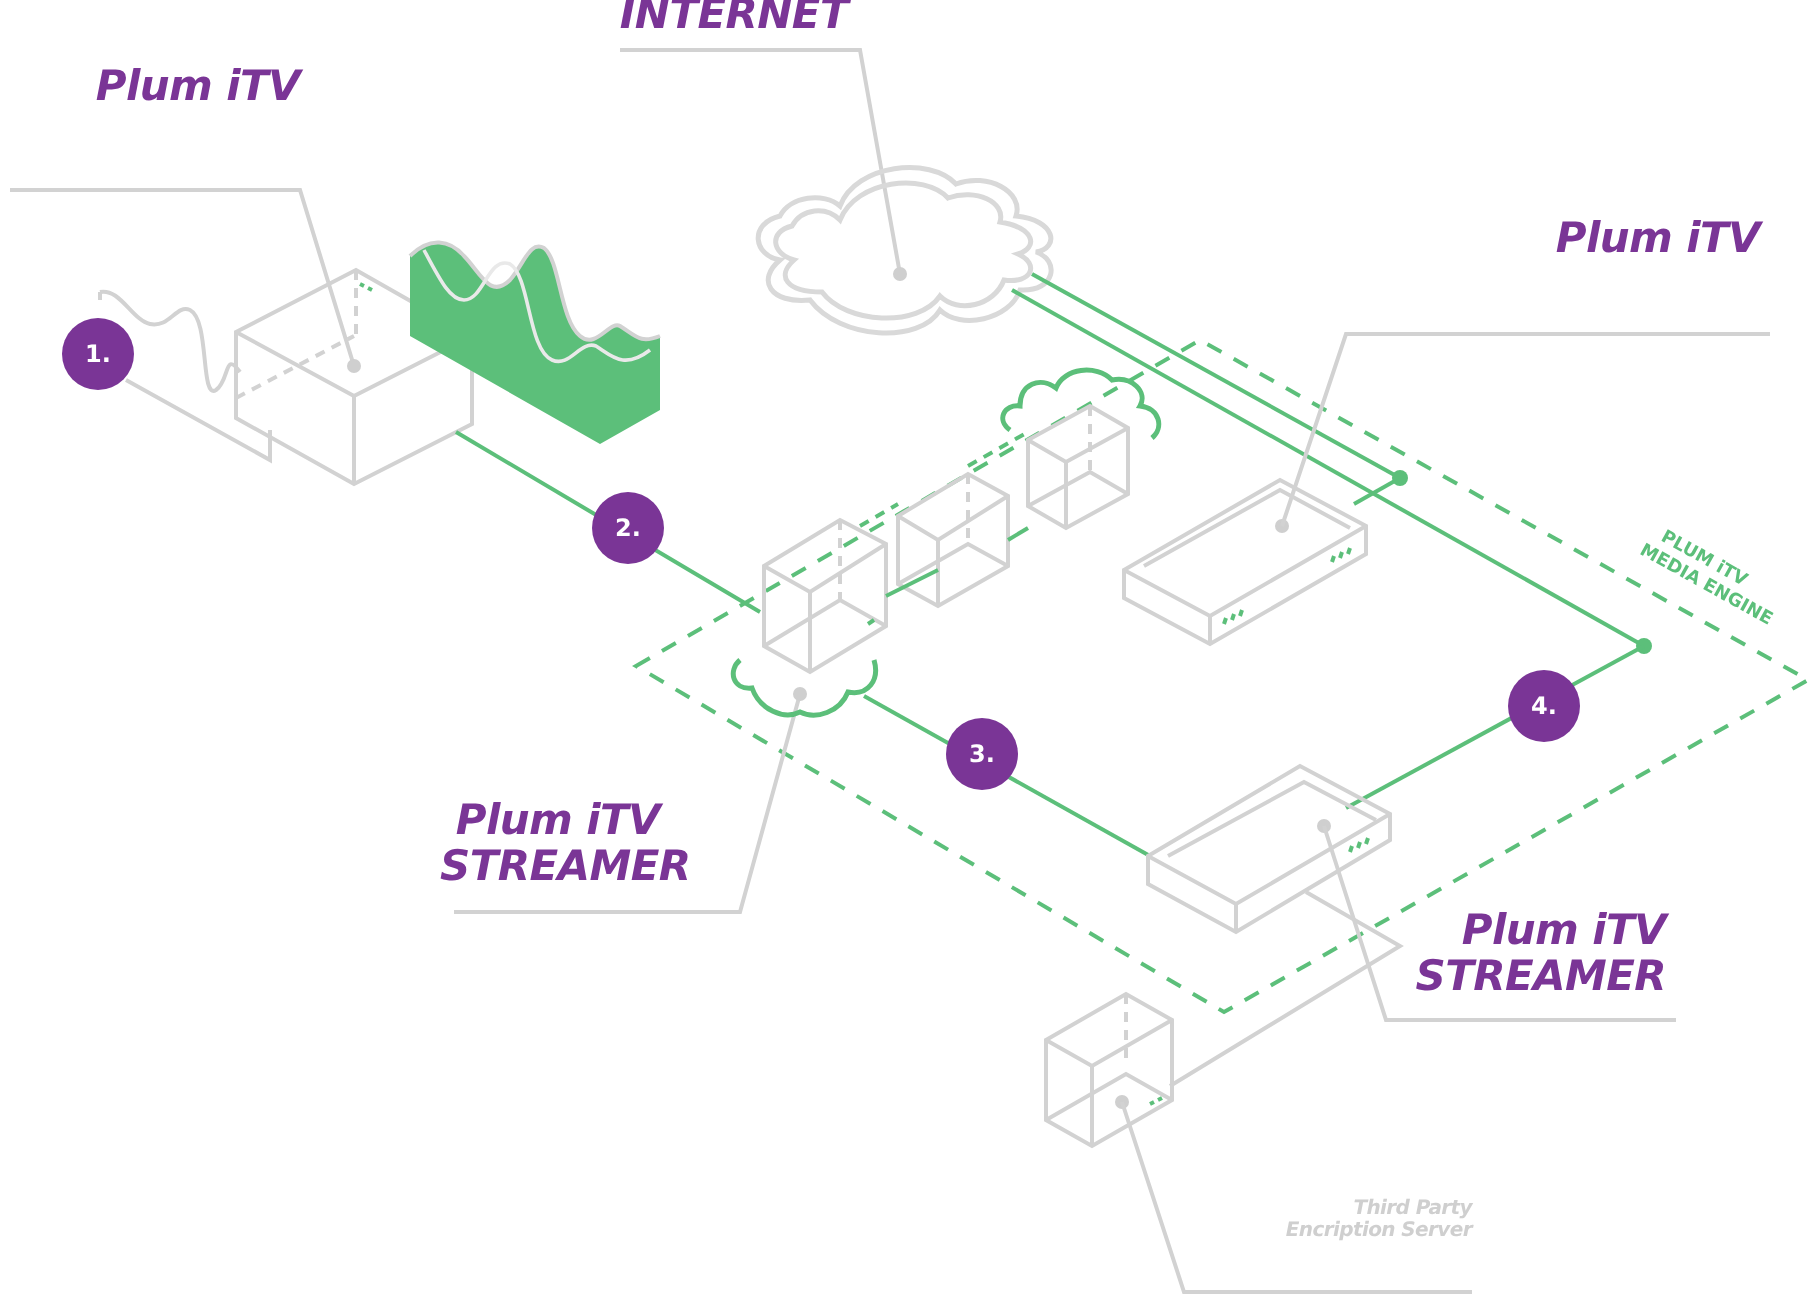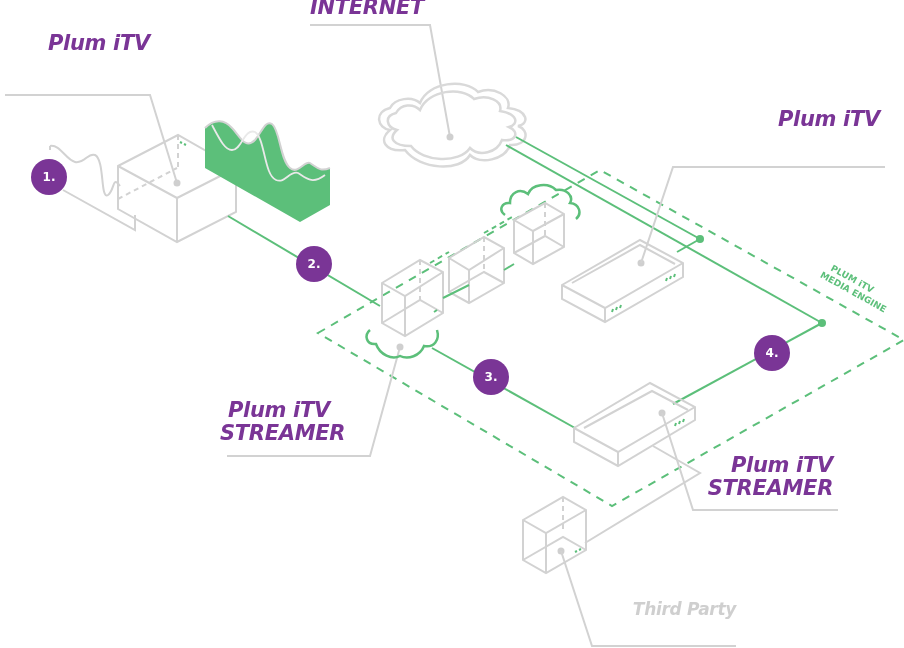--- a/index.html
+++ b/index.html
@@ -1,20 +1,20 @@
 <!DOCTYPE html>
 <html><head>
 <meta charset="utf-8">
 <style>
   html,body{margin:0;padding:0;background:#ffffff;}
   body{width:904px;height:648px;position:relative;overflow:hidden;font-family:"DejaVu Sans",sans-serif;}
   svg{position:absolute;left:0;top:0;}
   .label{position:absolute;font-family:"DejaVu Sans",sans-serif;font-weight:bold;font-style:italic;line-height:1.08;text-align:right;letter-spacing:-0.3px;}
   .purple{color:#7a3596;font-size:21px;}
-  .grey{color:#cfcfcf;font-size:17px;}
+  .grey{color:#cfcfcf;font-size:10px;}
   .badge-text{font-family:"DejaVu Sans",sans-serif;font-weight:bold;font-size:12px;fill:#ffffff;}
   .engine-text{font-family:"DejaVu Sans",sans-serif;font-weight:bold;font-size:9px;fill:#5cbf7a;}
 </style>
 </head>
 <body>
 
 <svg width="904" height="648" viewBox="0 0 904 648">
 
   <g fill="none" stroke="#5cbf7a" stroke-width="2" stroke-dasharray="8 7">
     <path d="M318 333 L600 170 L904 340 L612 506 Z"></path>
@@ -202,13 +202,14 @@
   <div>STREAMER</div>
 </div>
 
 <div class="label purple" style="left:705px;top:454px;width:128px;">
   <div>Plum iTV</div>
   <div>STREAMER</div>
 </div>
 
 <div class="label grey" style="left:586px;top:600px;width:150px;">
   <div>Third Party</div>
+  <div>Encription Server</div>
 </div>
 
 </body></html>

